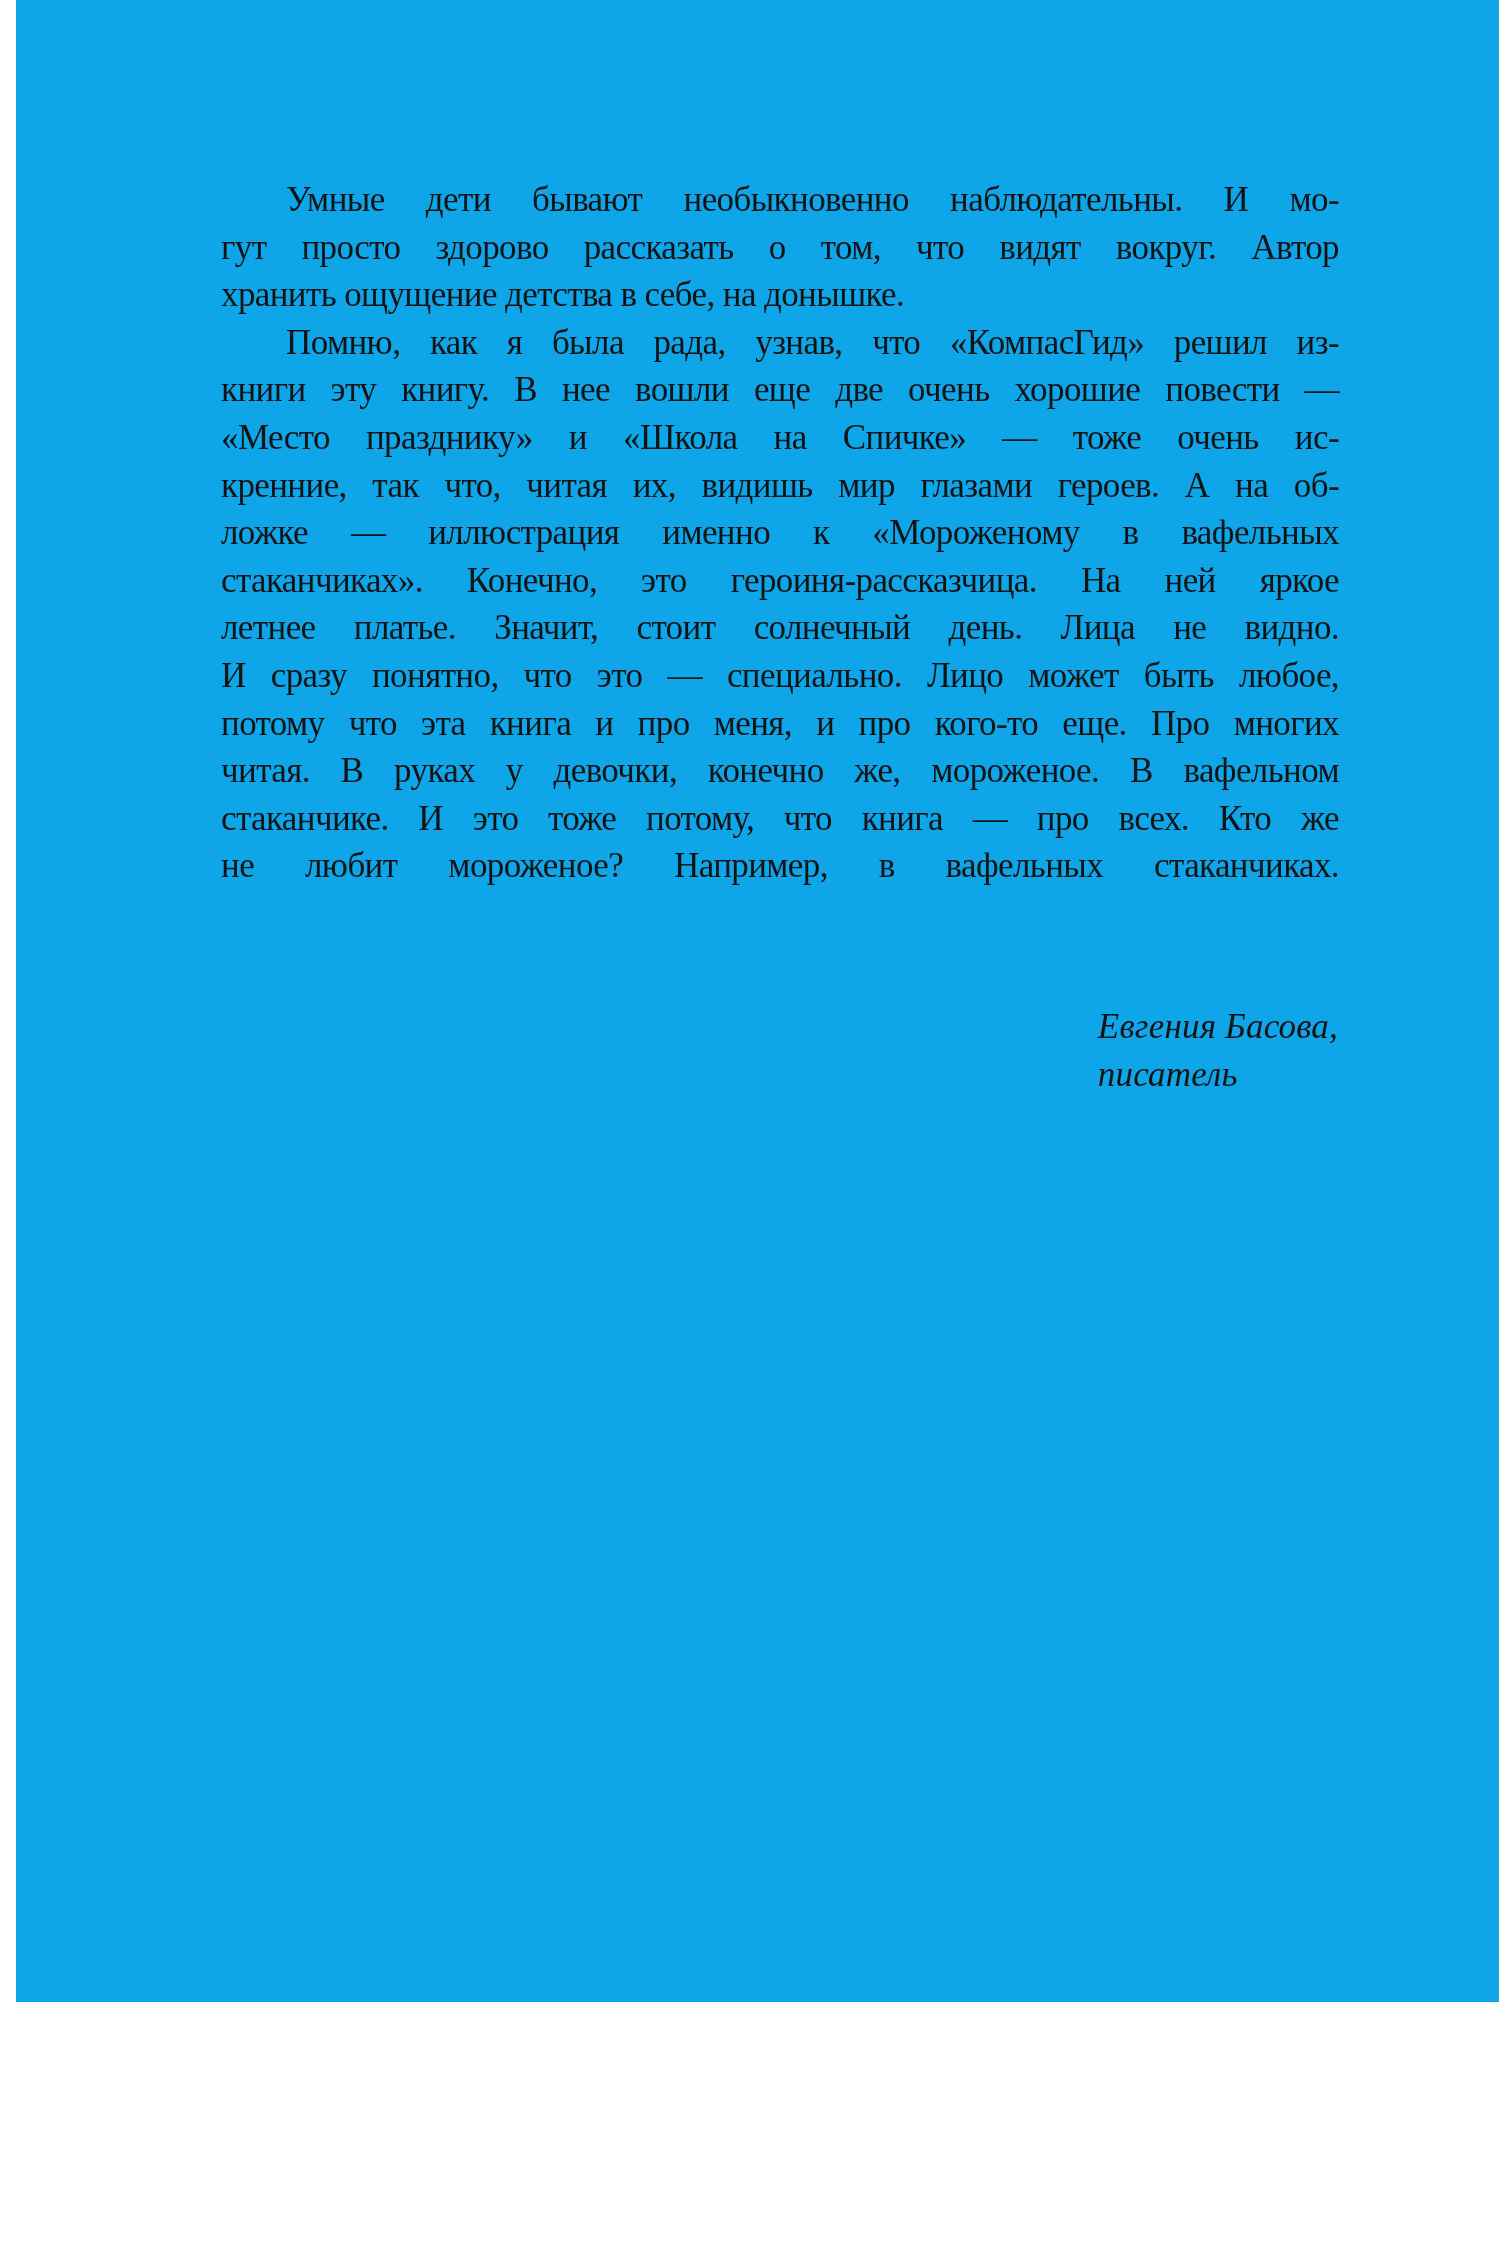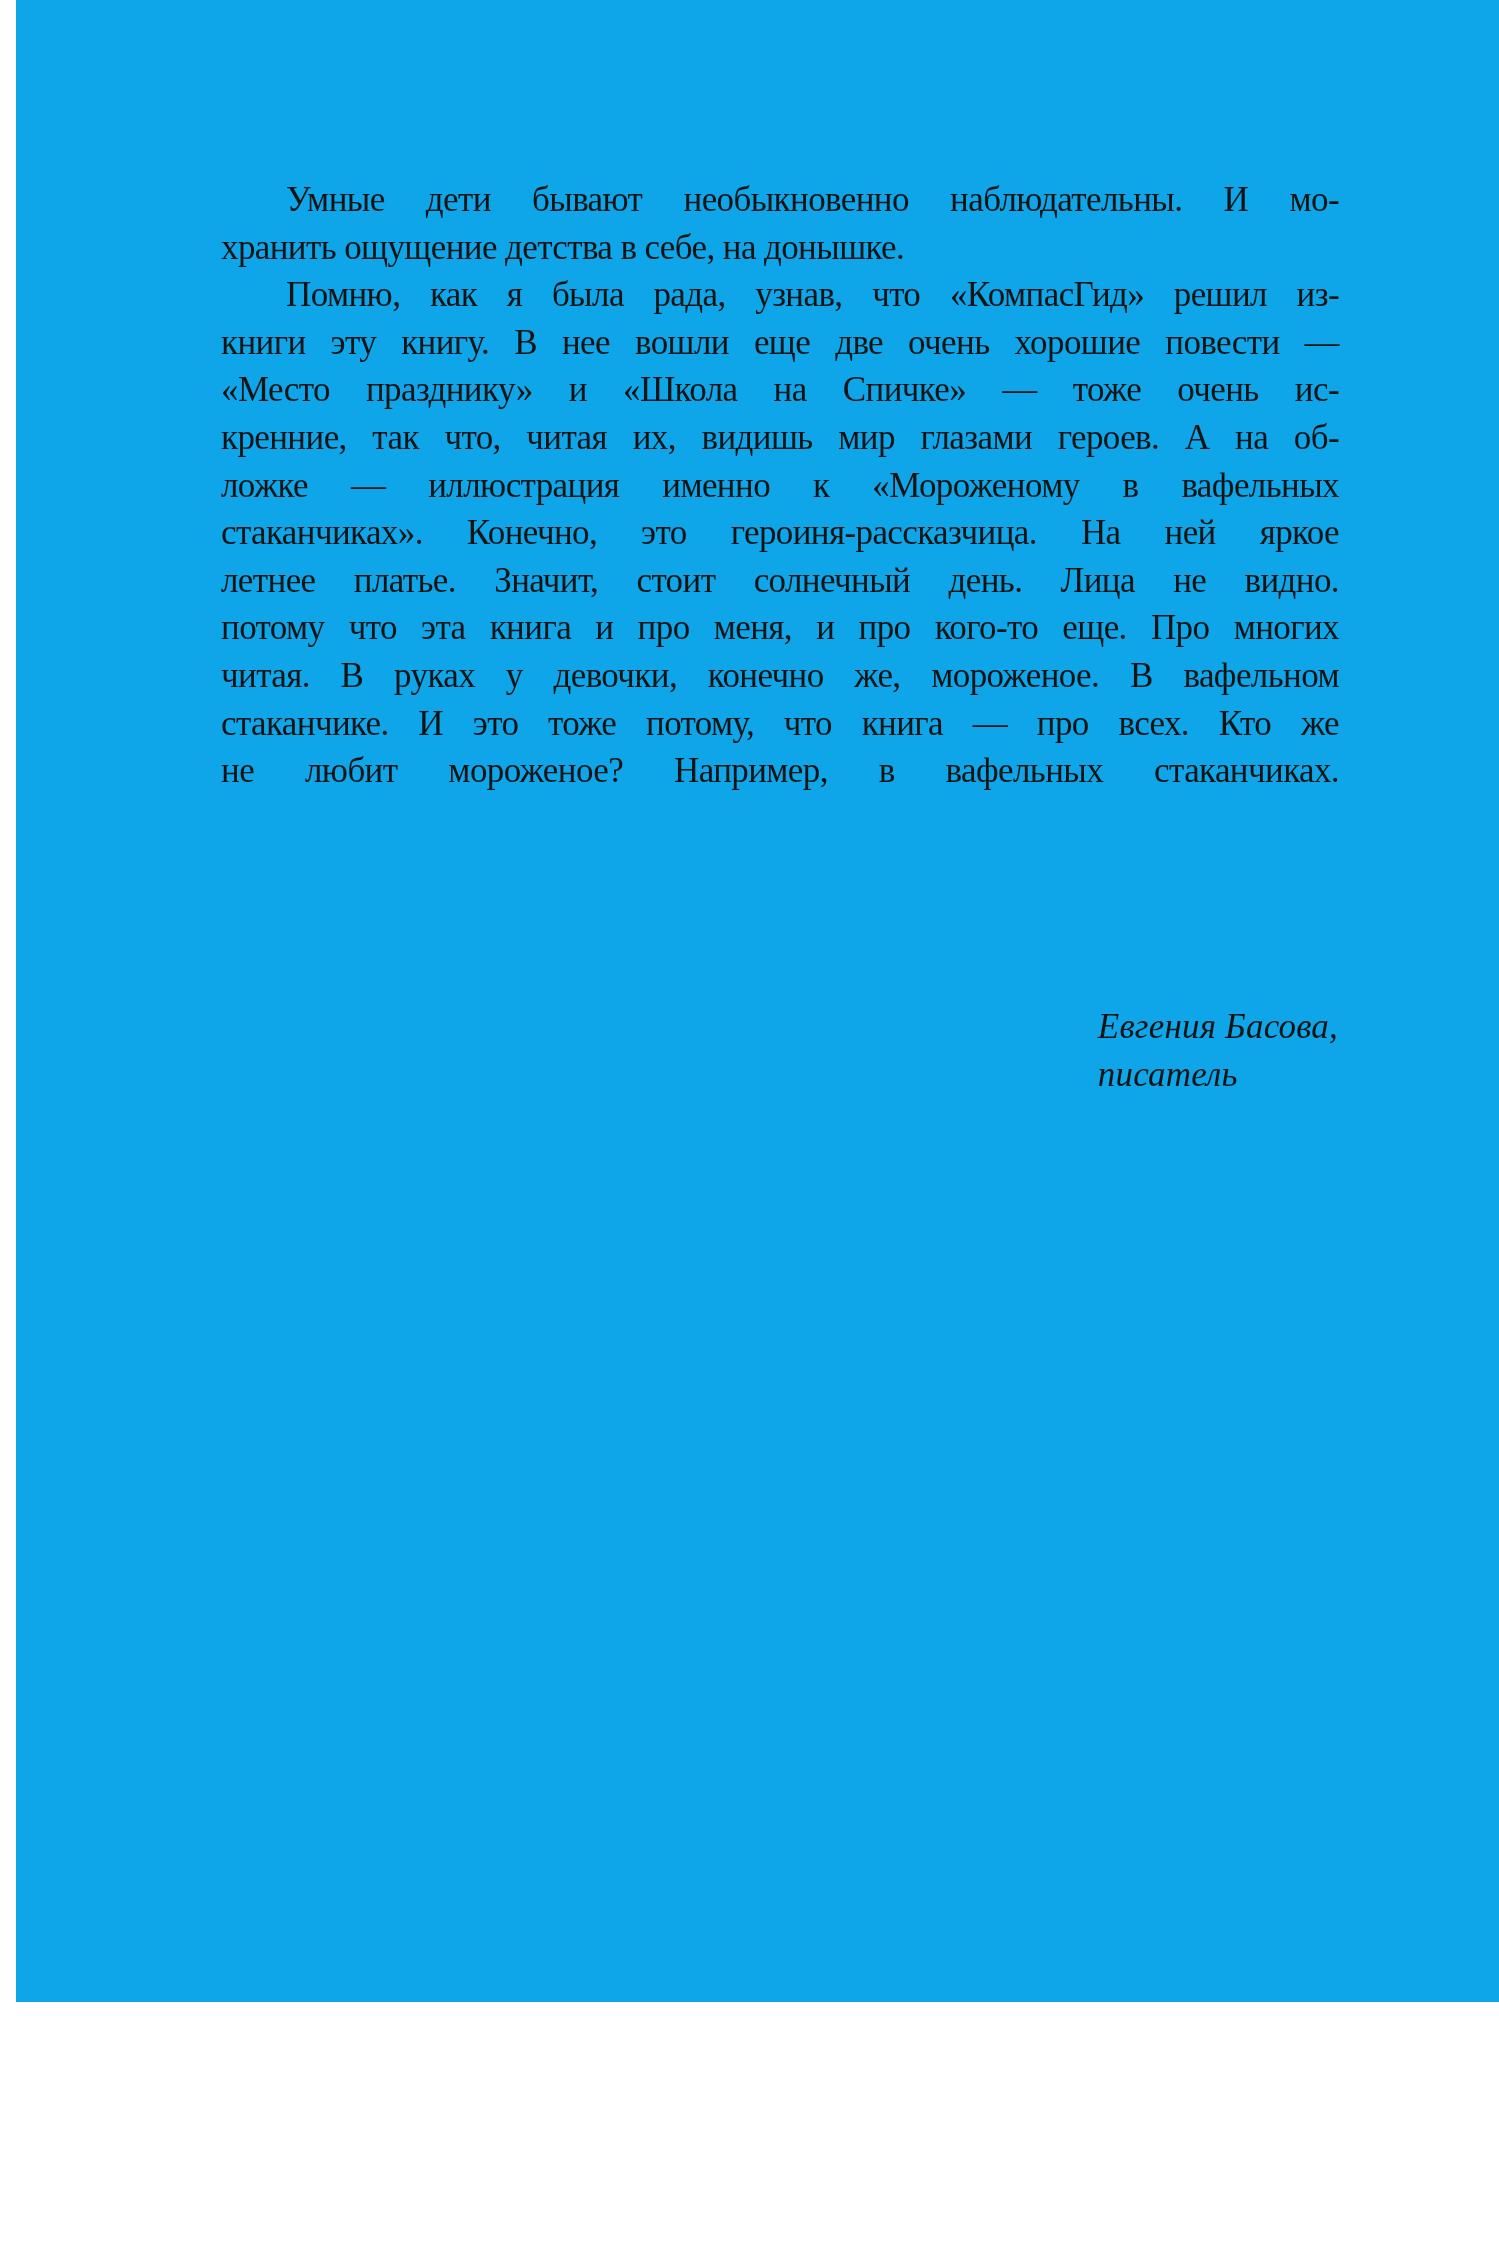--- a/index.html
+++ b/index.html
@@ -59,29 +59,31 @@
       display: block;
     }
   </style>
 </head>
 <body>
 
 <div class="page">
   <div class="text-block">
 
     <span class="line indent" style="display: block;">Умные дети бывают необыкновенно наблюдательны. И мо-</span>
+    <span class="line" style="display: block;">гут просто здорово рассказать о том, что видят вокруг. Автор</span>
     <span class="line last" style="display: block;">хранить ощущение детства в себе, на донышке.</span>
 
     <span class="line indent" style="display: block;">Помню, как я была рада, узнав, что «КомпасГид» решил из-</span>
     <span class="line" style="display: block;">книги эту книгу. В нее вошли еще две очень хорошие повести —</span>
     <span class="line" style="display: block;">«Место празднику» и «Школа на Спичке» — тоже очень ис-</span>
     <span class="line" style="display: block;">кренние, так что, читая их, видишь мир глазами героев. А на об-</span>
     <span class="line" style="display: block;">ложке — иллюстрация именно к «Мороженому в вафельных</span>
     <span class="line" style="display: block;">стаканчиках». Конечно, это героиня-рассказчица. На ней яркое</span>
     <span class="line" style="display: block;">летнее платье. Значит, стоит солнечный день. Лица не видно.</span>
+    <span class="line" style="display: block;">И сразу понятно, что это — специально. Лицо может быть любое,</span>
     <span class="line" style="display: block;">потому что эта книга и про меня, и про кого-то еще. Про многих</span>
     <span class="line" style="display: block;">читая. В руках у девочки, конечно же, мороженое. В вафельном</span>
     <span class="line" style="display: block;">стаканчике. И это тоже потому, что книга — про всех. Кто же</span>
     <span class="line" style="display: block;">не любит мороженое? Например, в вафельных стаканчиках.</span>
   </div>
 
   <div class="signature">
     <span>Евгения Басова,</span>
     <span>писатель</span>
   </div>

